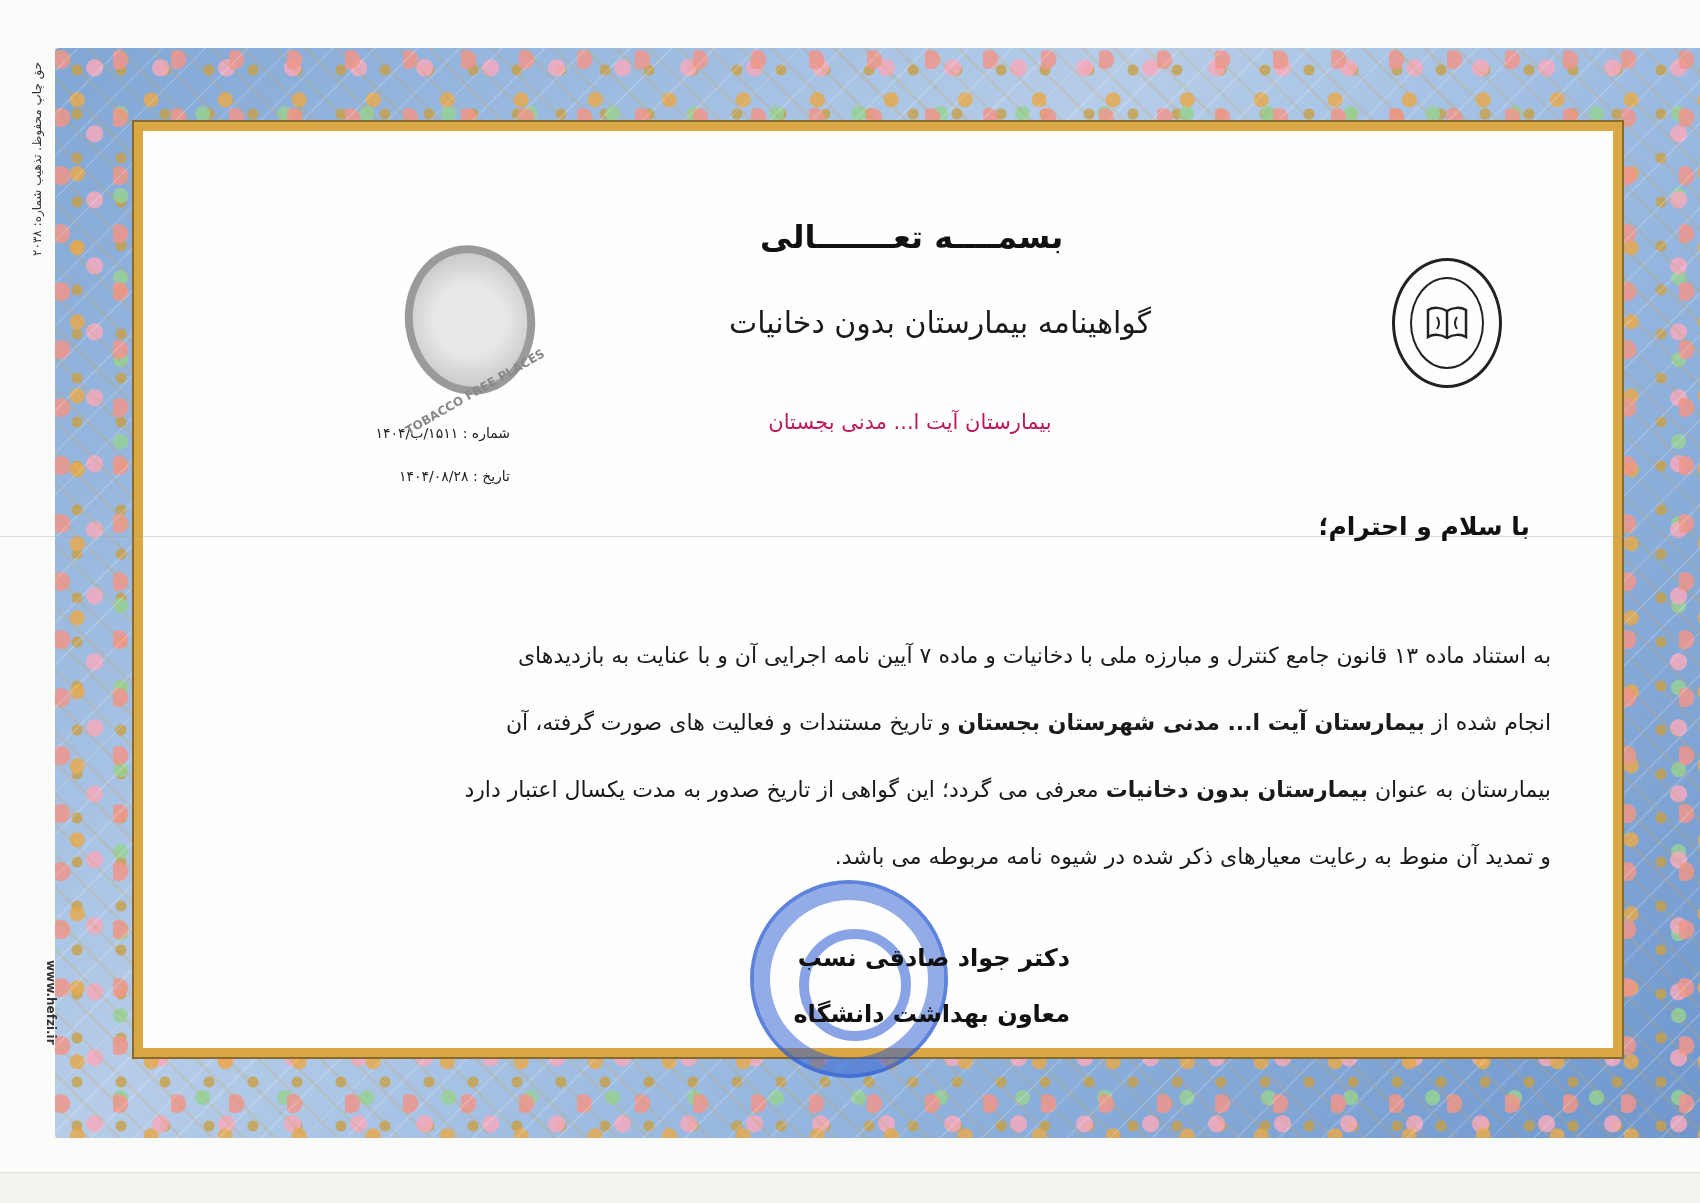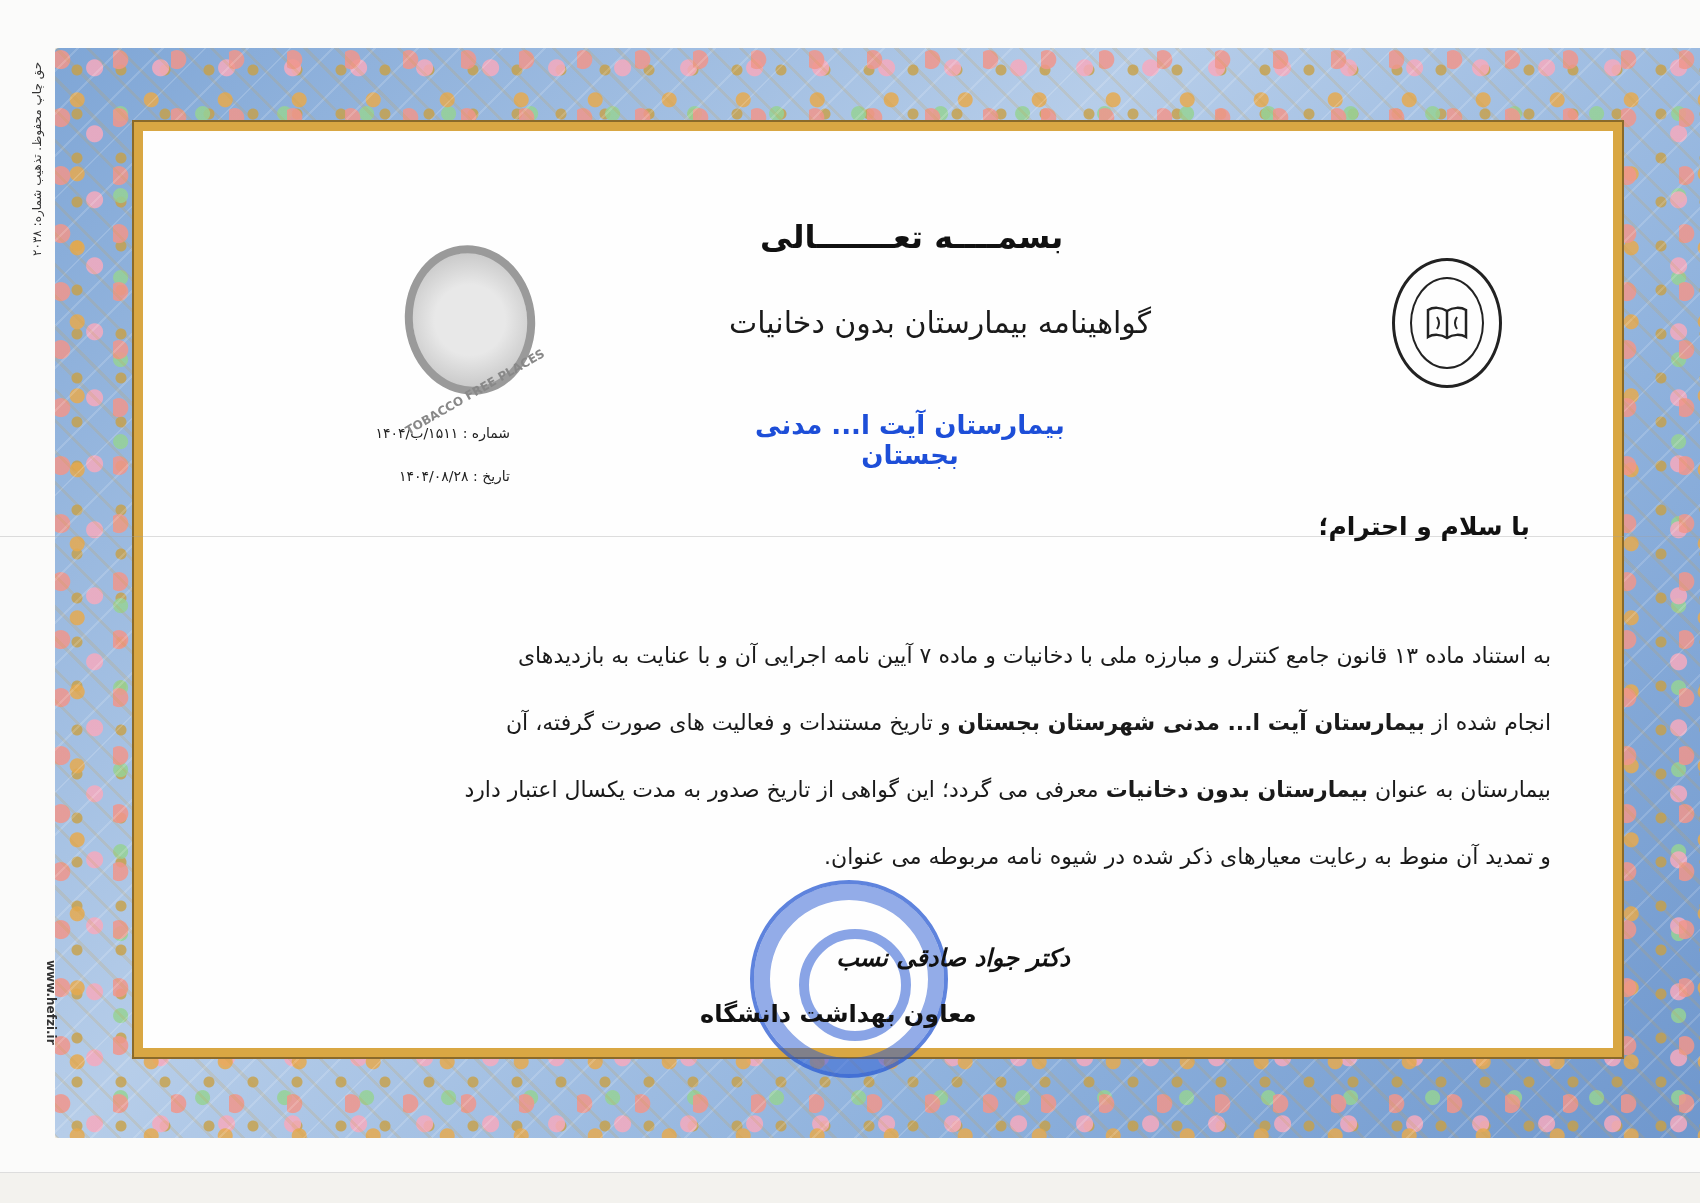--- a/index.html
+++ b/index.html
@@ -48,41 +48,41 @@
   .basmala {
     left: 760px; top: 218px; width: 400px; text-align: left;
     font-size: 32px; font-weight: bold; color: #111; letter-spacing: 1px;
   }
   .cert-title {
     left: 680px; top: 305px; width: 520px; text-align: center;
     font-size: 30px; color: #1a1a1a;
   }
   .hospital-name {
     left: 720px; top: 410px; width: 380px; text-align: center;
-    font-size: 26px; font-weight: bold; color: #1d4ed8;
+    font-size: 21px; font-weight: normal; color: #be185d;
   }
   .meta {
     left: 300px; width: 210px; font-size: 14px; color: #222; text-align: right;
   }
   .greeting {
     left: 1180px; top: 512px; width: 350px; text-align: right;
     font-size: 25px; font-weight: bold; color: #111;
   }
   .body-text {
     left: 336px; top: 622px; width: 1215px;
     font-size: 22px; line-height: 67px; color: #1a1a1a; text-align: justify;
     text-align-last: right;
   }
   .body-text b { font-weight: bold; }
   .sign-name {
     left: 700px; top: 944px; width: 370px; text-align: right;
-    font-size: 24px; font-weight: bold; color: #111; font-style: italic;
+    font-size: 24px; font-weight: bold; color: #111;
   }
   .sign-title {
-    left: 700px; top: 1000px; width: 370px; text-align: left;
+    left: 700px; top: 1000px; width: 370px; text-align: right;
     font-size: 24px; font-weight: bold; color: #111;
   }
   .stamp {
     left: 750px; top: 880px; width: 190px; height: 190px; border-radius: 50%;
     border: 4px solid rgba(40,90,210,0.75);
     box-shadow: inset 0 0 0 14px rgba(255,255,255,0), inset 0 0 0 16px rgba(40,90,210,0.5);
     z-index: 4;
   }
   .stamp::before {
     content: ""; position: absolute; left: 45px; top: 45px; width: 92px; height: 92px;
@@ -146,21 +146,21 @@
   <span>تاریخ :</span>
   <span>۱۴۰۴/۰۸/۲۸</span>
 </div>
 
 <div class="abs rtl greeting">با سلام و احترام؛</div>
 
 <div class="abs rtl body-text">
   <div>به استناد ماده ۱۳ قانون جامع کنترل و مبارزه ملی با دخانیات و ماده ۷ آیین نامه اجرایی آن و با عنایت به بازدیدهای</div>
   <div><span>انجام شده از </span><b>بیمارستان آیت ا... مدنی شهرستان بجستان</b><span> و تاریخ مستندات و فعالیت های صورت گرفته، آن</span></div>
   <div><span>بیمارستان به عنوان </span><b>بیمارستان بدون دخانیات</b><span> معرفی می گردد؛ این گواهی از تاریخ صدور به مدت یکسال اعتبار دارد</span></div>
-  <div>و تمدید آن منوط به رعایت معیارهای ذکر شده در شیوه نامه مربوطه می عنوان.</div>
+  <div>و تمدید آن منوط به رعایت معیارهای ذکر شده در شیوه نامه مربوطه می باشد.</div>
 </div>
 
 <div class="abs stamp"></div>
 <div class="abs rtl sign-name">دکتر جواد صادقی نسب</div>
 <div class="abs rtl sign-title">معاون بهداشت دانشگاه</div>
 
 <div class="abs logo-right">
   <div class="logo-right-inner">
     <svg width="44" height="40" viewBox="0 0 44 40">
       <path d="M22 8 C16 4 8 4 3 7 L3 34 C8 31 16 31 22 35 C28 31 36 31 41 34 L41 7 C36 4 28 4 22 8 Z" fill="none" stroke="#222" stroke-width="2.5"></path>

